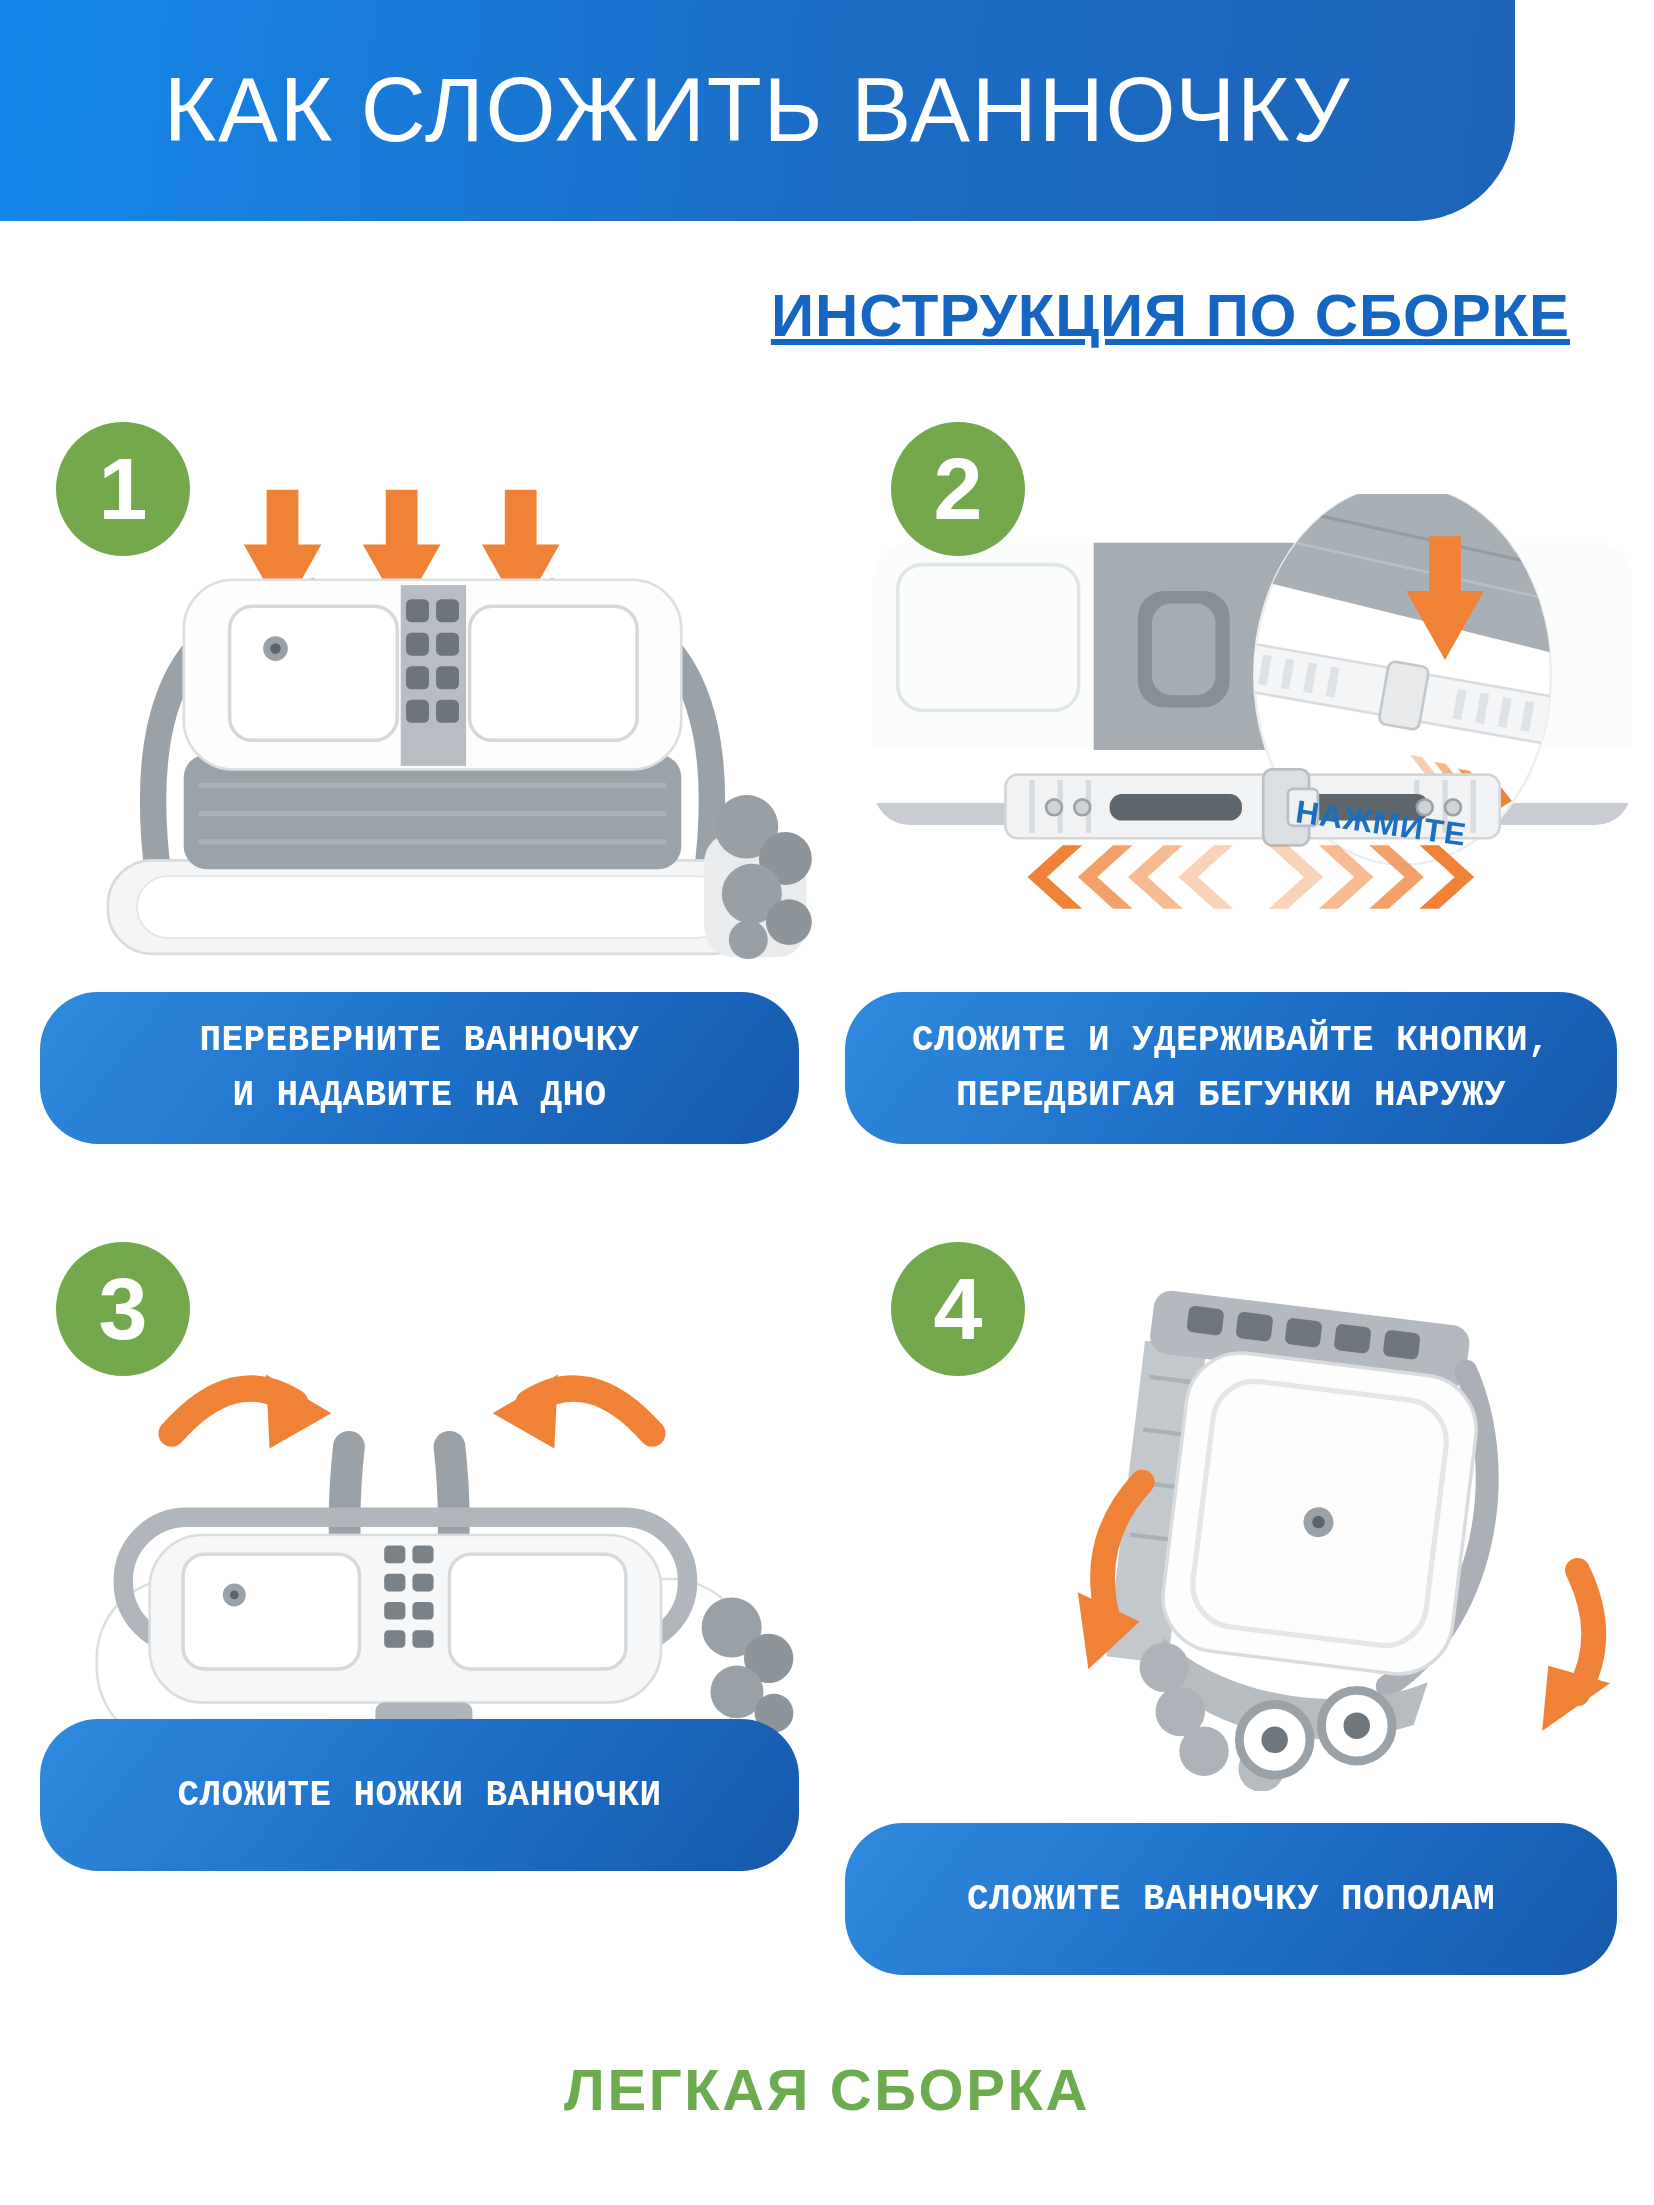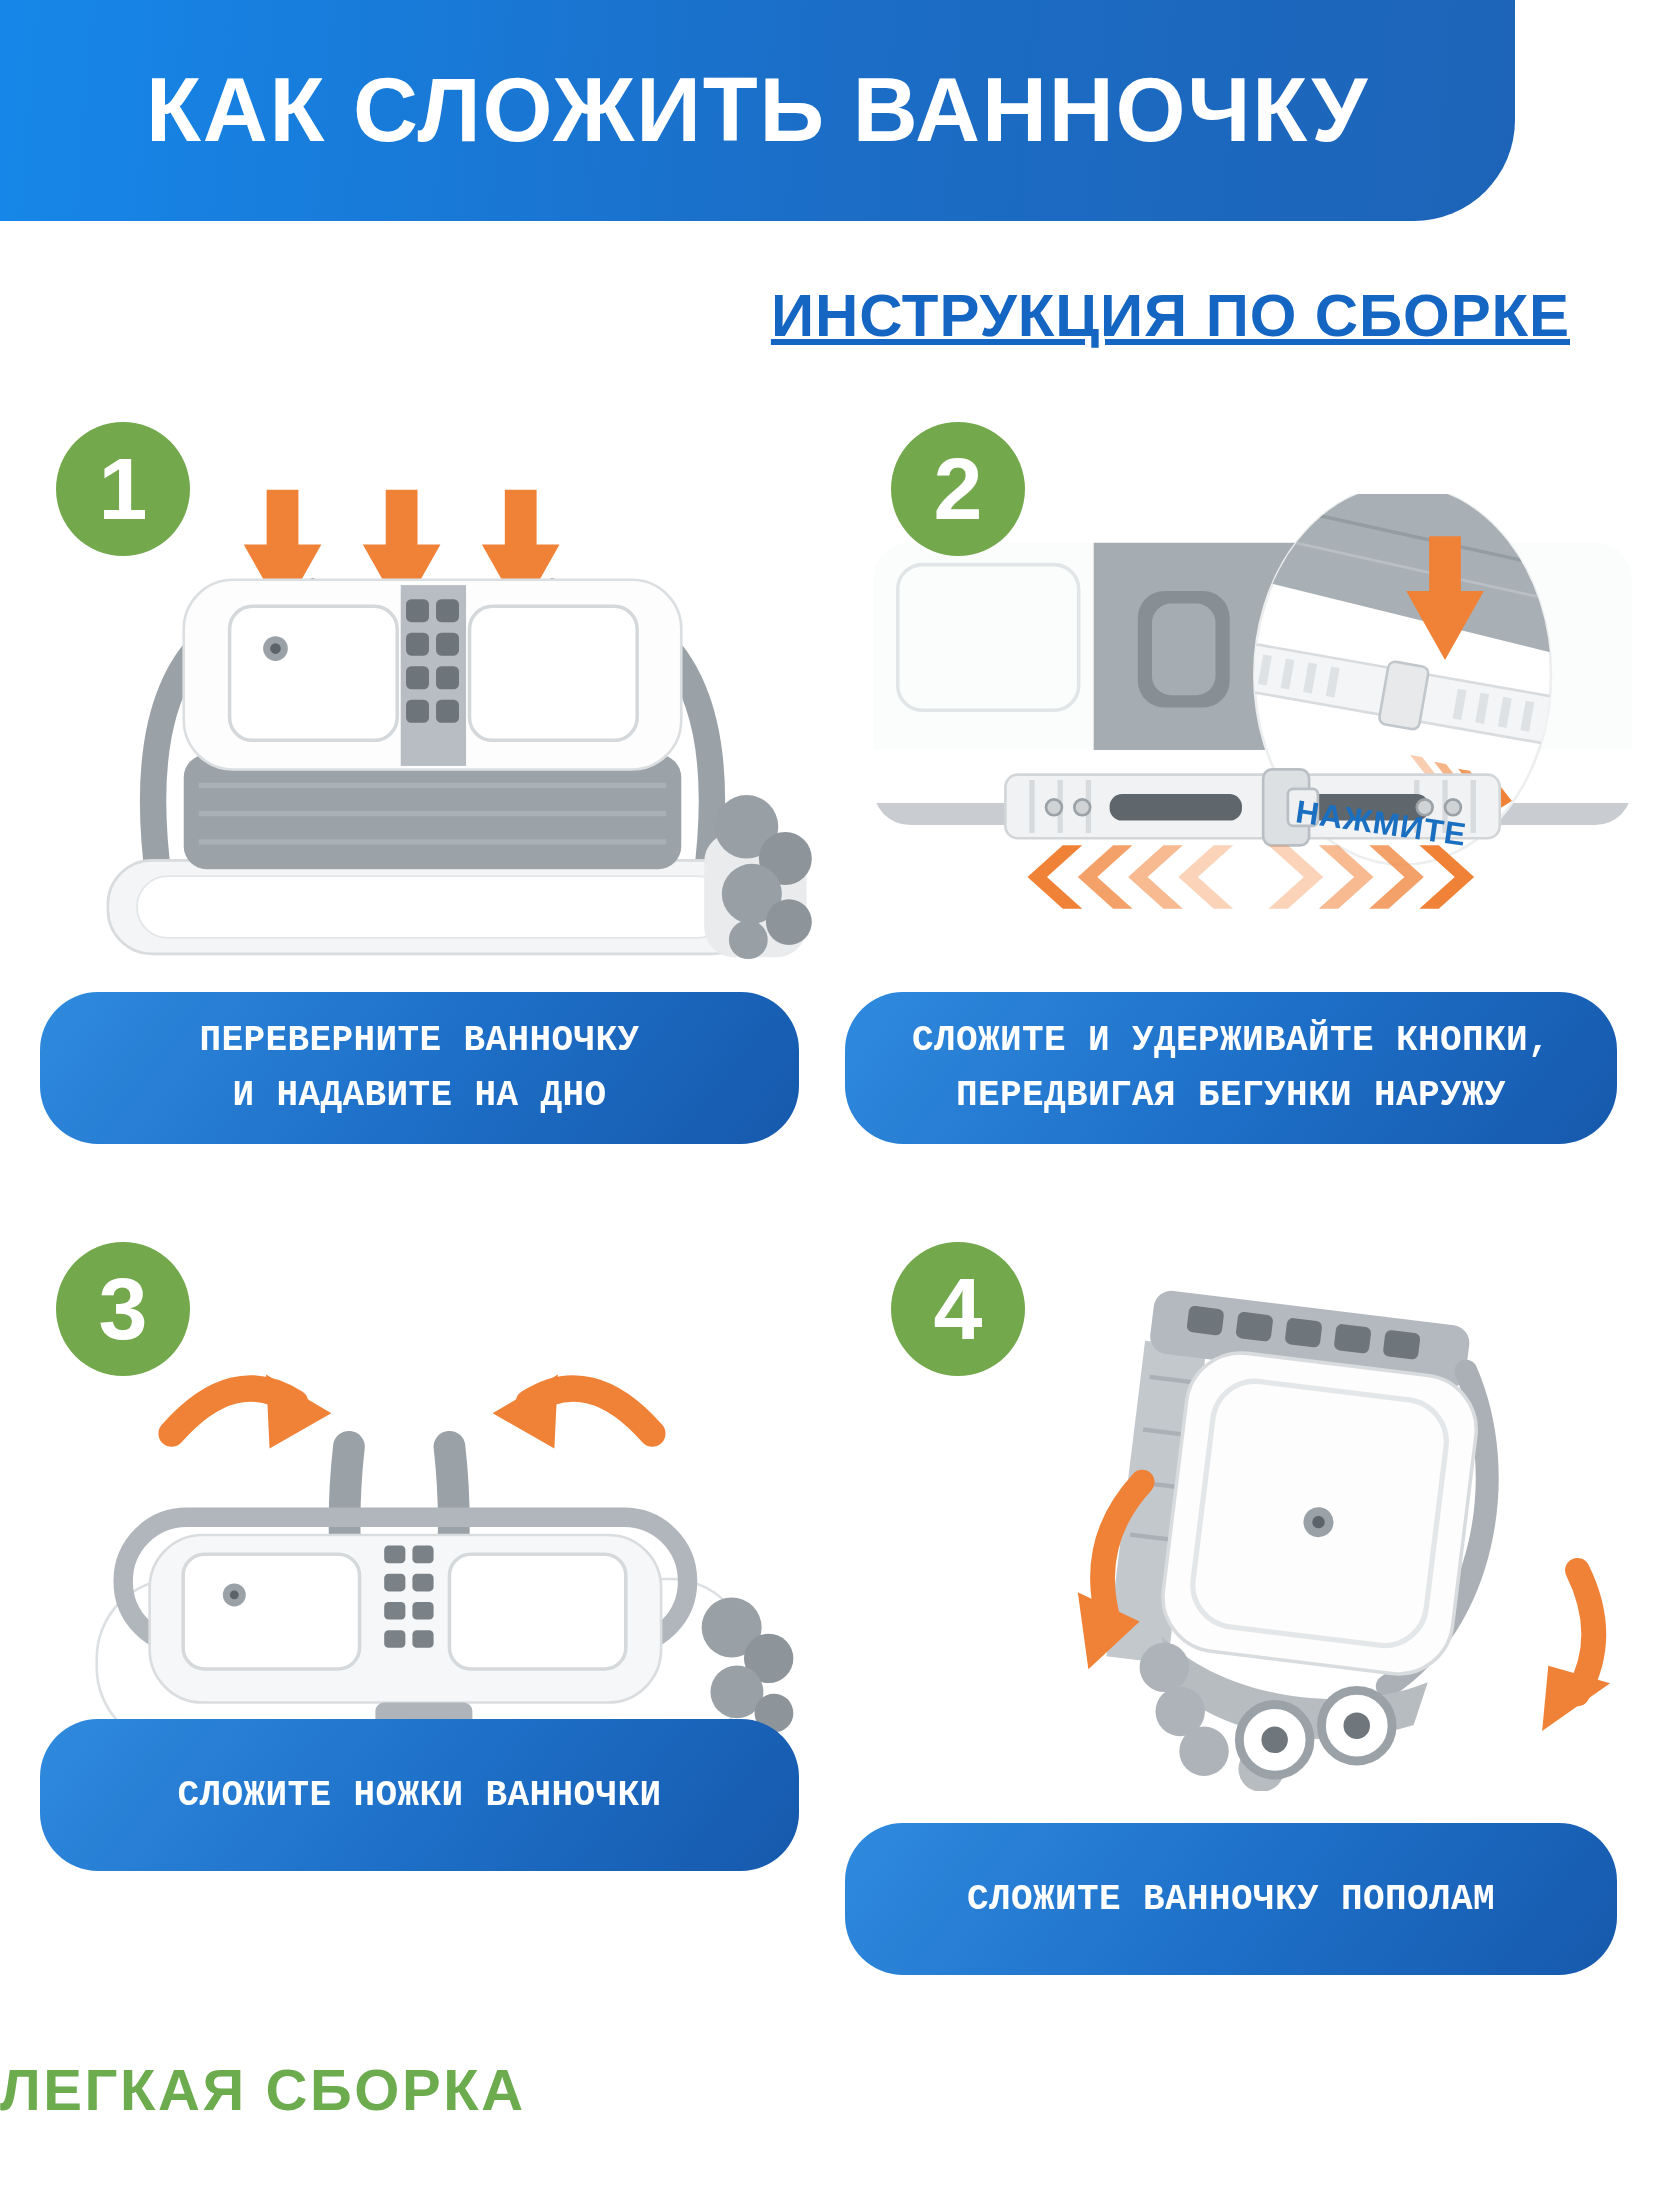--- a/index.html
+++ b/index.html
@@ -4,21 +4,21 @@
 <style>
   html,body{margin:0;padding:0;background:#ffffff;}
   .page{position:relative;width:1654px;height:2206px;background:#ffffff;
         font-family:"Liberation Sans",sans-serif;overflow:hidden;}
 
   
   .banner{position:absolute;left:0;top:0;width:1515px;height:221px;
           background:linear-gradient(95deg,#1687e9 0%,#1b6dc6 55%,#1d64b8 100%);
           border-bottom-right-radius:101px;
           display:flex;align-items:center;justify-content:center;}
-  .banner h1{margin:0;color:#ffffff;font-size:90px;font-weight:bold;letter-spacing:1.8px;white-space:nowrap;}
+  .banner h1{margin:0;color:#ffffff;font-size:90px;font-weight:normal;letter-spacing:1.8px;white-space:nowrap;}
 
   .subtitle{position:absolute;top:281px;right:84px;color:#1565c2;
             font-size:60px;font-weight:bold;letter-spacing:0.9px;white-space:nowrap;text-decoration:underline;}
 
   
   .badge{position:absolute;width:134px;height:134px;border-radius:50%;
          background:#73a84c;color:#ffffff;display:flex;align-items:center;
          justify-content:center;font-size:88px;font-weight:bold;z-index:6;}
   .b1{left:56px;top:422px;} .b2{left:891px;top:422px;}
   .b3{left:56px;top:1242px;} .b4{left:891px;top:1242px;}
@@ -40,21 +40,21 @@
        background:linear-gradient(128deg,#2f8ade 0%,#1d6ec6 55%,#1659ac 100%);
        color:#ffffff;display:flex;flex-direction:column;align-items:center;
        justify-content:center;text-align:center;font-weight:bold;
        font-size:36px;line-height:55px;letter-spacing:0.4px;z-index:5;}
   .cap1{left:40px;top:992px;width:759px;}
   .cap2{left:845px;top:992px;width:772px;}
   .cap3{left:40px;top:1719px;width:759px;}
   .cap4{left:845px;top:1823px;width:772px;}
   .cap-line{display:block;font-family:Liberation Mono, monospace;}
 
-  .footer{position:absolute;left:0;top:2056px;width:100%;
+  .footer{position:absolute;left:0;top:2056px;width:100%;text-align:center;
           color:#6cab4e;font-size:58px;font-weight:bold;letter-spacing:2.6px;}
 
   .defs-holder{position:absolute;width:0;height:0;overflow:hidden;}
 </style>
 </head>
 <body>
 
 <svg class="defs-holder" aria-hidden="true">
   <defs>
     <path id="arr-down" d="M-18,0 h36 v62 h26 L0,140 L-44,62 h26 Z"></path>

